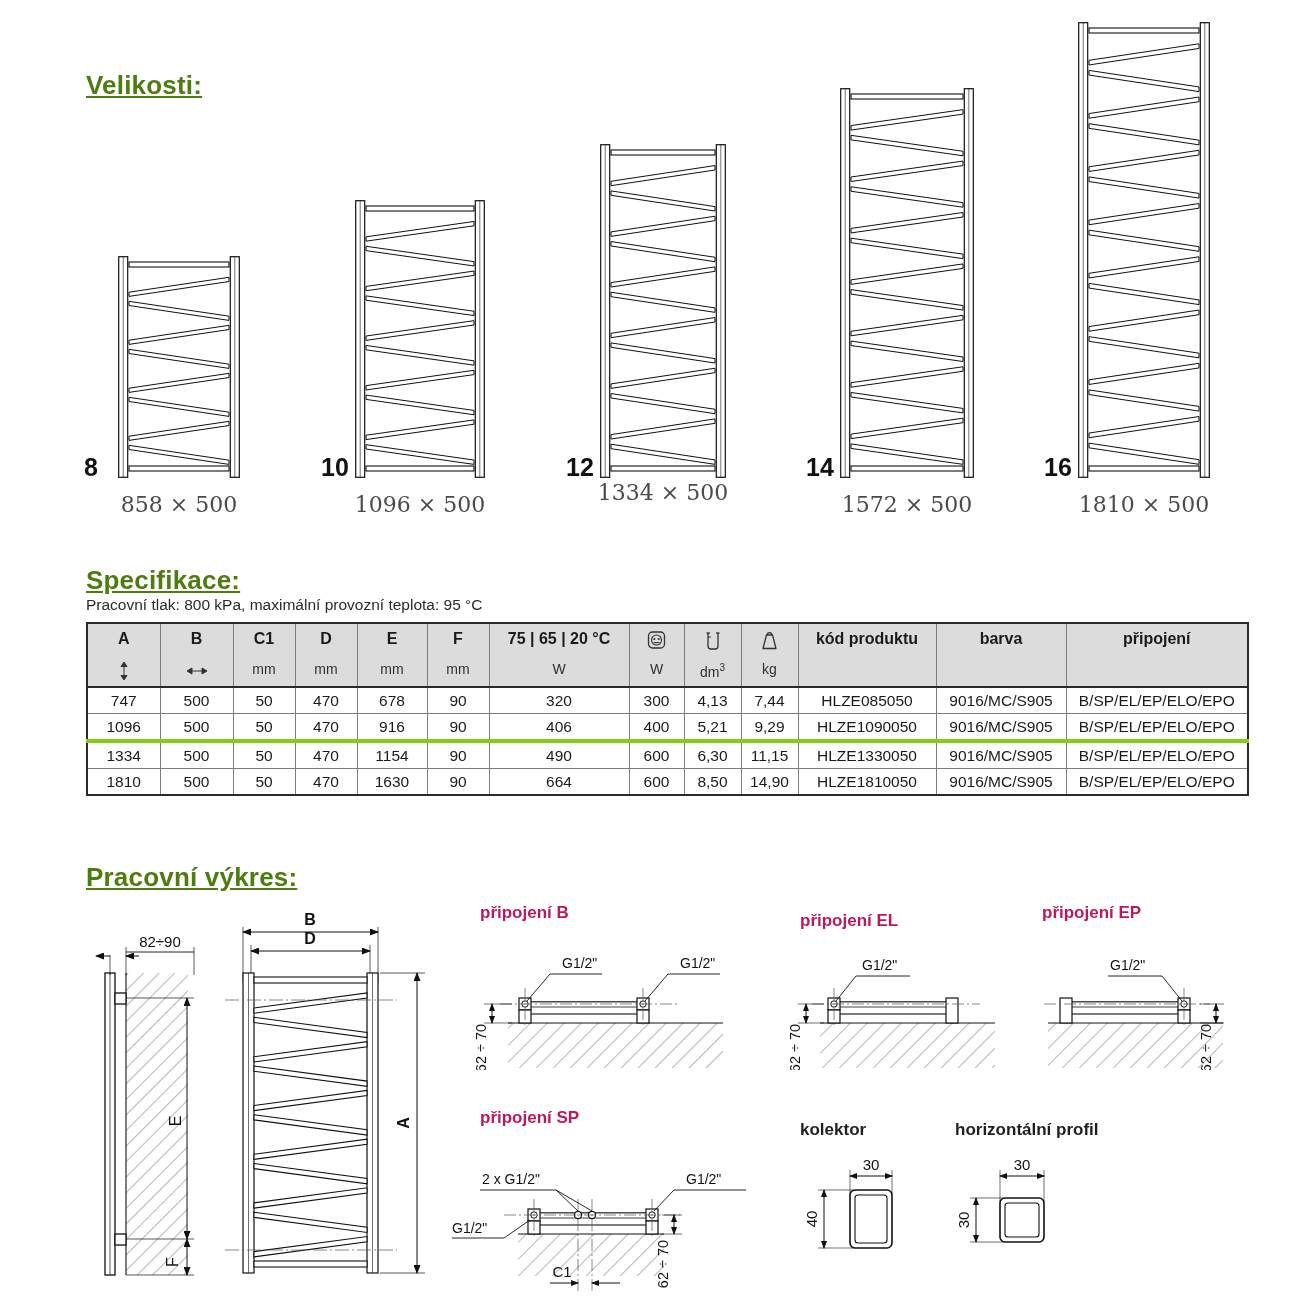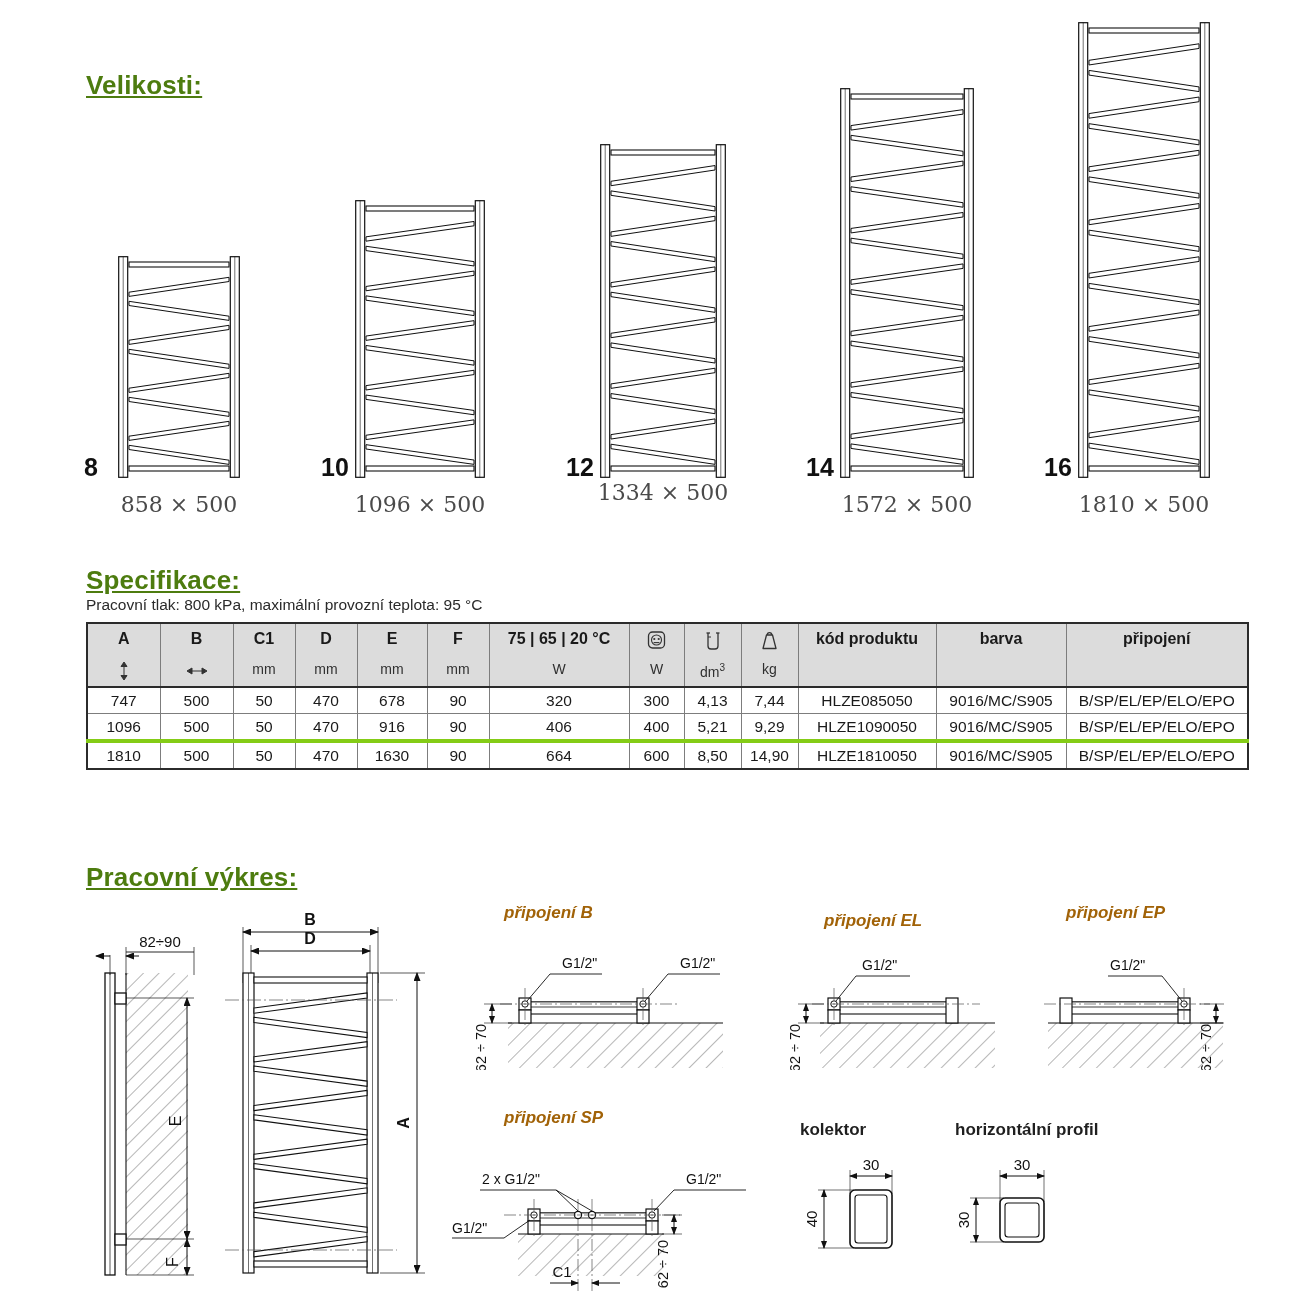--- a/index.html
+++ b/index.html
@@ -84,24 +84,22 @@
   .hdr-icon{display:inline-block;vertical-align:middle;}
   .sup{font-size:10px;vertical-align:super;}
 
   
   #tech-title{left:86px;top:862px;}
   .dw{position:absolute;}
   .dw-label{
     position:absolute;
     font-size:17px;
     font-weight:bold;
-    font-style:italic;
-    color:#a16207;
+    color:#be185d;
     white-space:nowrap;
-    margin-left:24px;
   }
   .dw-label2{
     position:absolute;
     font-size:17px;
     font-weight:bold;
     color:#1f1f1f;
     white-space:nowrap;
   }
   svg text{font-family:"Liberation Sans",sans-serif;fill:#111;}
 </style>
@@ -376,20 +374,35 @@
           <td>90</td>
           <td>406</td>
           <td>400</td>
           <td>5,21</td>
           <td>9,29</td>
           <td>HLZE1090050</td>
           <td>9016/MC/S905</td>
           <td>B/SP/EL/EP/ELO/EPO</td>
         </tr>
         <tr>
+          <td>1334</td>
+          <td>500</td>
+          <td>50</td>
+          <td>470</td>
+          <td>1154</td>
+          <td>90</td>
+          <td>490</td>
+          <td>600</td>
+          <td>6,30</td>
+          <td>11,15</td>
+          <td>HLZE1330050</td>
+          <td>9016/MC/S905</td>
+          <td>B/SP/EL/EP/ELO/EPO</td>
+        </tr>
+        <tr>
           <td>1810</td>
           <td>500</td>
           <td>50</td>
           <td>470</td>
           <td>1630</td>
           <td>90</td>
           <td>664</td>
           <td>600</td>
           <td>8,50</td>
           <td>14,90</td>

